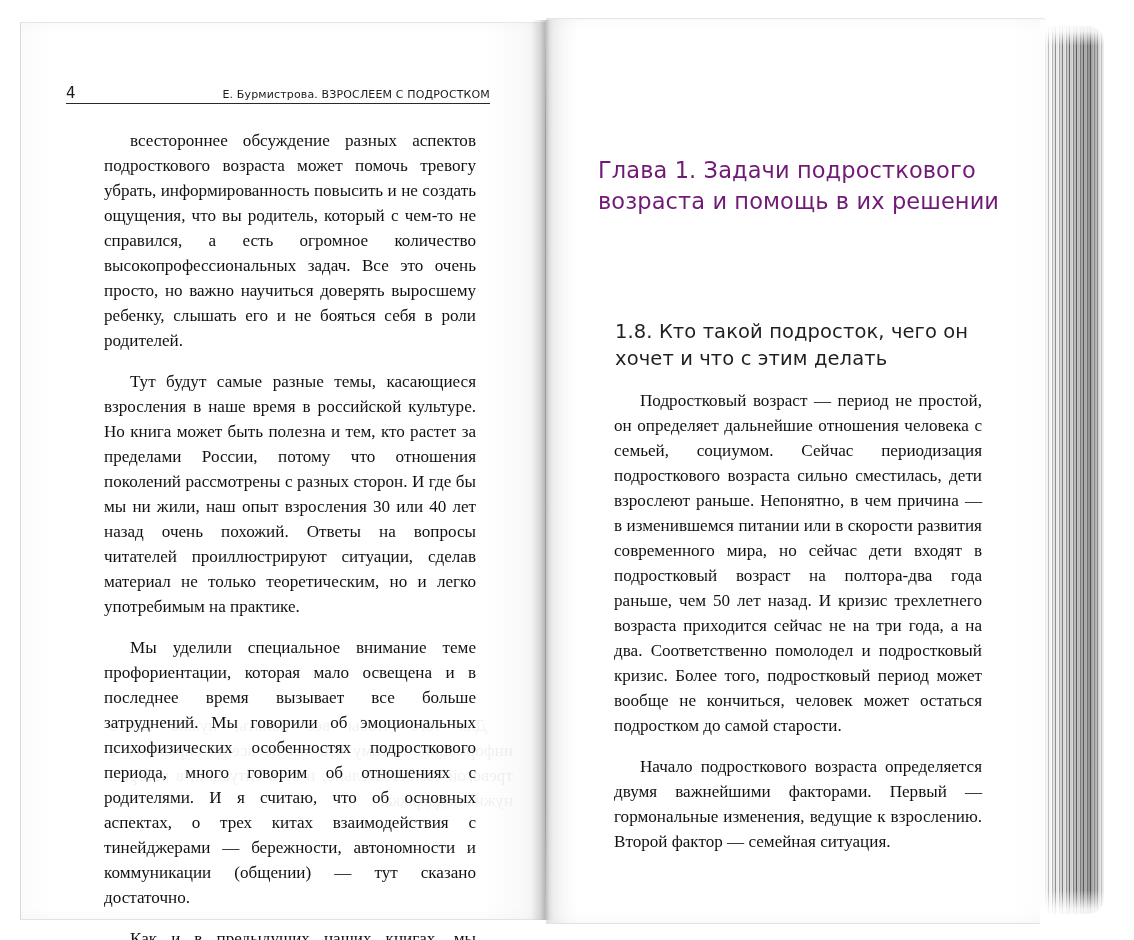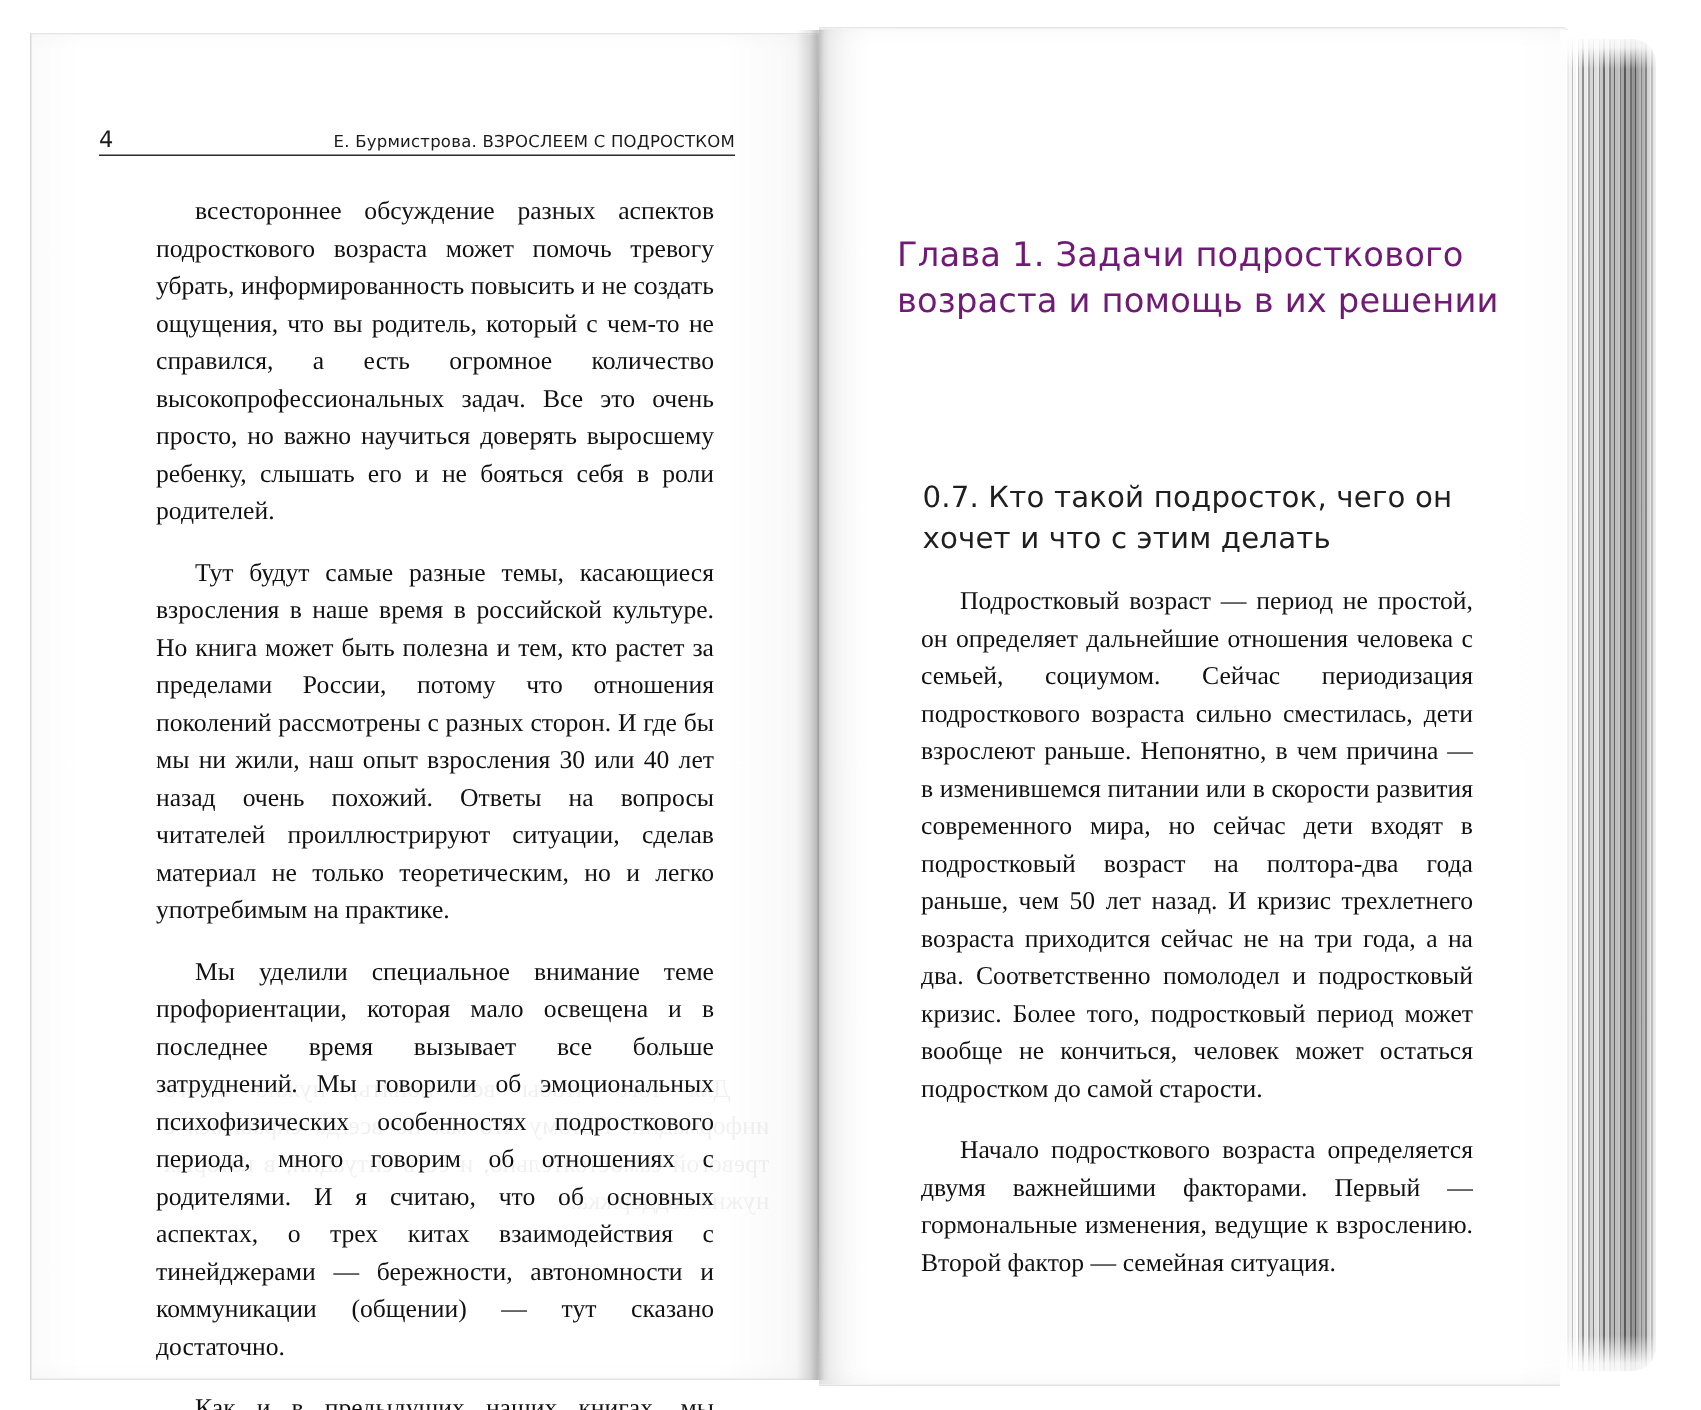--- a/index.html
+++ b/index.html
@@ -253,20 +253,20 @@
 
   <div class="col" id="left-col">
     <p>всестороннее обсуждение разных аспектов подросткового возраста может помочь тревогу убрать, информированность повысить и не создать ощущения, что вы родитель, который с чем-то не справился, а есть огромное количество высокопрофессиональных задач. Все это очень просто, но важно научиться доверять выросшему ребенку, слышать его и не бояться себя в роли родителей.</p>
     <p>Тут будут самые разные темы, касающиеся взросления в наше время в российской культуре. Но книга может быть полезна и тем, кто растет за пределами России, потому что отношения поколений рассмотрены с разных сторон. И где бы мы ни жили, наш опыт взросления 30 или 40 лет назад очень похожий. Ответы на вопросы читателей проиллюстрируют ситуации, сделав материал не только теоретическим, но и легко употребимым на практике.</p>
     <p>Мы уделили специальное внимание теме профориентации, которая мало освещена и в последнее время вызывает все больше затруднений. Мы говорили об эмоциональных психофизических особенностях подросткового периода, много говорим об отношениях с родителями. И я считаю, что об основных аспектах, о трех китах взаимодействия с тинейджерами — бережности, автономности и коммуникации (общении) — тут сказано достаточно.</p>
     <p>Как и в предыдущих наших книгах, мы сохранили стилистику разговора, диалога. Нам кажется, что такая подача материала развития читателя в дискуссию на равных, а не делает его студентом, который конспектирует еще одну умную лекцию, еще один авторитарный способ изложения событий.</p>
     <p>Приятного чтения!</p>
   </div>
 
   <div id="chapter-title">Глава 1. Задачи подросткового возраста и помощь в их решении</div>
-  <div id="section-title">0.7. Кто такой подросток, чего он хочет и что с этим делать</div>
+  <div id="section-title">1.8. Кто такой подросток, чего он хочет и что с этим делать</div>
 
   <div class="col" id="right-col">
     <p>Подростковый возраст — период не простой, он определяет дальнейшие отношения человека с семьей, социумом. Сейчас периодизация подросткового возраста сильно сместилась, дети взрослеют раньше. Непонятно, в чем причина — в изменившемся питании или в скорости развития современного мира, но сейчас дети входят в подростковый возраст на полтора-два года раньше, чем 50 лет назад. И кризис трехлетнего возраста приходится сейчас не на три года, а на два. Соответственно помолодел и подростковый кризис. Более того, подростковый период может вообще не кончиться, человек может остаться подростком до самой старости.</p>
     <p>Начало подросткового возраста определяется двумя важнейшими факторами. Первый — гормональные изменения, ведущие к взрослению. Второй фактор — семейная ситуация.</p>
   </div>
 
 </div>
 
 </body></html>

